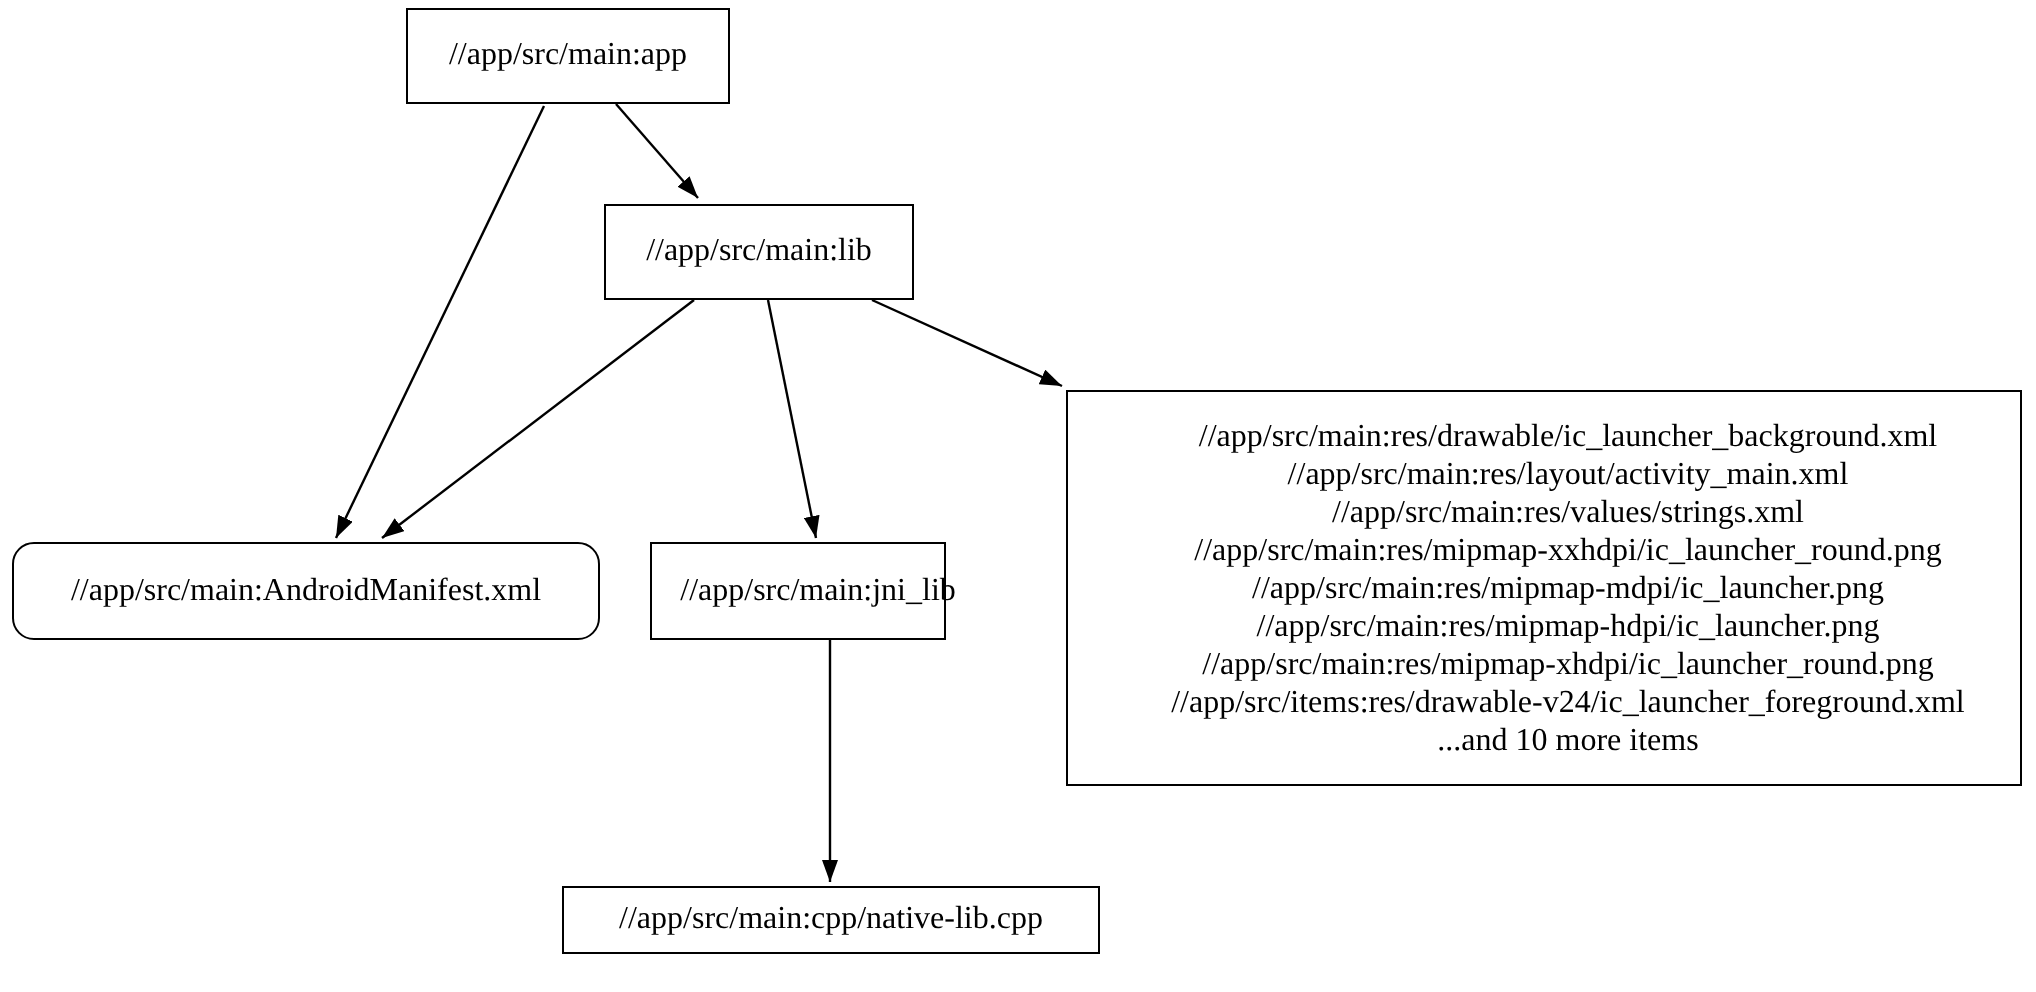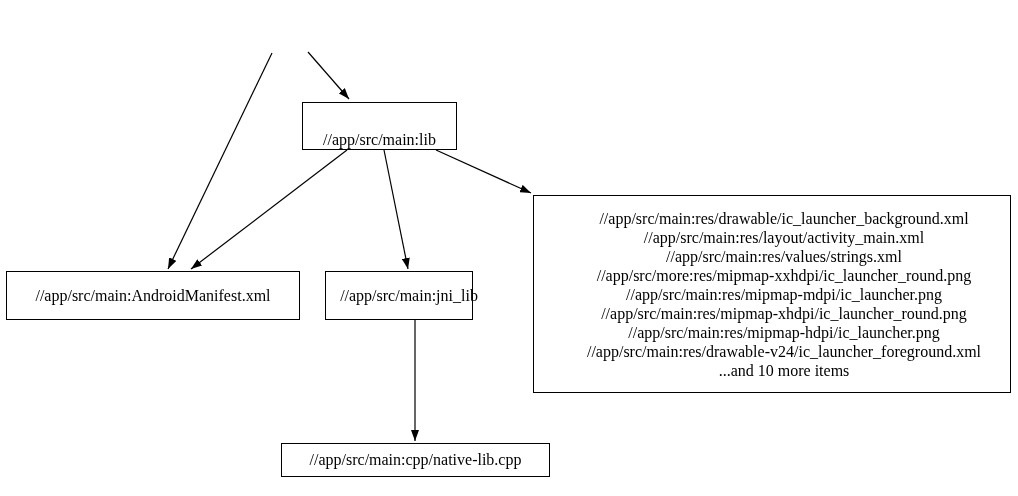--- a/index.html
+++ b/index.html
@@ -36,22 +36,22 @@
     font-size: 16px;
     white-space: nowrap;
   }
   .node.multiline {
     flex-direction: column;
     justify-content: center;
     line-height: 19px;
   }
   
   #node-app      { left: 203px; top: 4px;   width: 162px; height: 48px; }
-  #node-lib      { left: 302px; top: 102px; width: 155px; height: 48px; align-items: flex-end; }
-  #node-manifest { left: 6px;   top: 271px; width: 294px; height: 49px; }
+  #node-lib      { left: 302px; top: 102px; width: 155px; height: 48px; }
+  #node-manifest { left: 6px;   top: 271px; width: 294px; height: 49px; border-radius: 11px; }
   #node-jni      { left: 325px; top: 271px; width: 148px; height: 49px; padding-left: 20px; }
   #node-res      { left: 533px; top: 195px; width: 478px; height: 198px; padding-left: 24px; }
   #node-cpp      { left: 281px; top: 443px; width: 269px; height: 34px; }
 </style>
 </head>
 <body>
 
 <div id="canvas">
 
   <svg id="edges" viewBox="0 0 1018 496" xmlns="http://www.w3.org/2000/svg">
@@ -61,42 +61,45 @@
       </marker>
     </defs>
     <line x1="308" y1="52" x2="349" y2="99" stroke="#000000" stroke-width="1.2" marker-end="url(#arrow)"></line>
     <line x1="272" y1="53" x2="168" y2="269" stroke="#000000" stroke-width="1.2" marker-end="url(#arrow)"></line>
     <line x1="347" y1="150" x2="191" y2="269" stroke="#000000" stroke-width="1.2" marker-end="url(#arrow)"></line>
     <line x1="384" y1="150" x2="408" y2="269" stroke="#000000" stroke-width="1.2" marker-end="url(#arrow)"></line>
     <line x1="436" y1="150" x2="531" y2="193" stroke="#000000" stroke-width="1.2" marker-end="url(#arrow)"></line>
     <line x1="415" y1="320" x2="415" y2="441" stroke="#000000" stroke-width="1.2" marker-end="url(#arrow)"></line>
   </svg>
 
+  <div class="node" id="node-app">
+    <span>//app/src/main:app</span>
+  </div>
 
   <div class="node" id="node-lib">
     <span>//app/src/main:lib</span>
   </div>
 
   <div class="node" id="node-manifest">
     <span>//app/src/main:AndroidManifest.xml</span>
   </div>
 
   <div class="node" id="node-jni">
     <span>//app/src/main:jni_lib</span>
   </div>
 
   <div class="node multiline" id="node-res">
     <div>//app/src/main:res/drawable/ic_launcher_background.xml</div>
     <div>//app/src/main:res/layout/activity_main.xml</div>
     <div>//app/src/main:res/values/strings.xml</div>
-    <div>//app/src/more:res/mipmap-xxhdpi/ic_launcher_round.png</div>
+    <div>//app/src/main:res/mipmap-xxhdpi/ic_launcher_round.png</div>
     <div>//app/src/main:res/mipmap-mdpi/ic_launcher.png</div>
+    <div>//app/src/main:res/mipmap-hdpi/ic_launcher.png</div>
     <div>//app/src/main:res/mipmap-xhdpi/ic_launcher_round.png</div>
-    <div>//app/src/main:res/mipmap-hdpi/ic_launcher.png</div>
-    <div>//app/src/main:res/drawable-v24/ic_launcher_foreground.xml</div>
+    <div>//app/src/items:res/drawable-v24/ic_launcher_foreground.xml</div>
     <div>...and 10 more items</div>
   </div>
 
   <div class="node" id="node-cpp">
     <span>//app/src/main:cpp/native-lib.cpp</span>
   </div>
 
 </div>
 
 </body></html>

